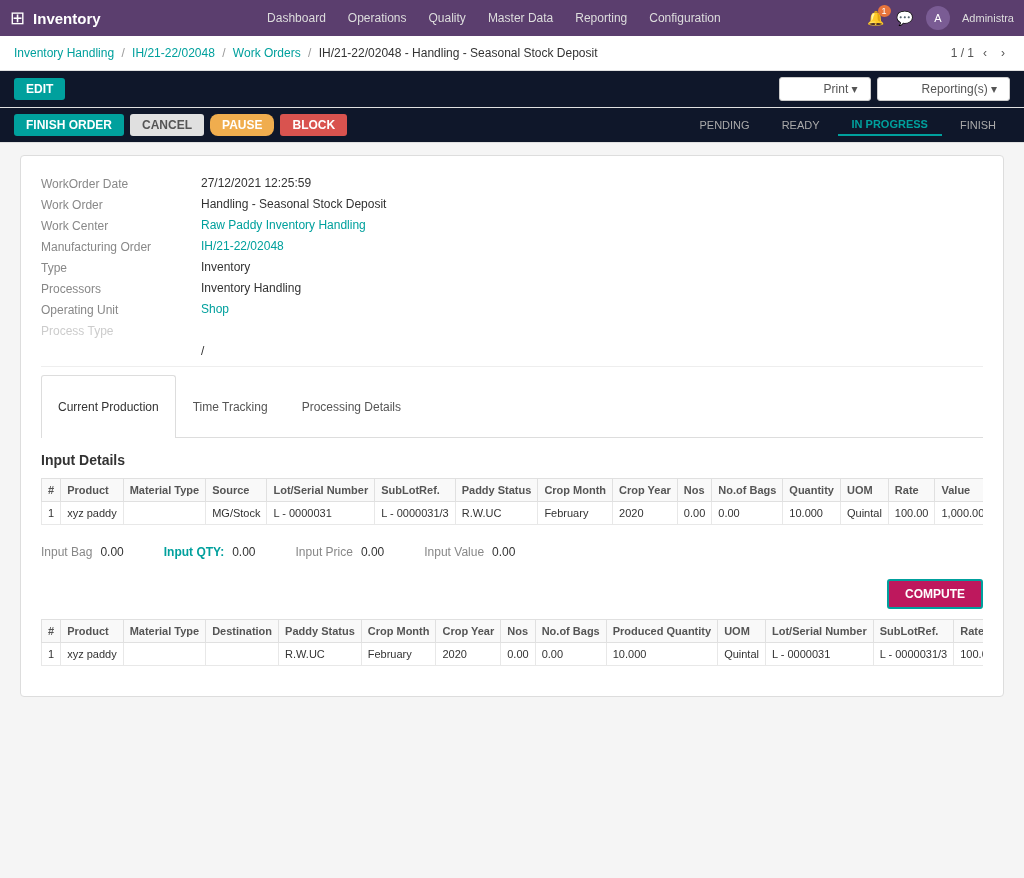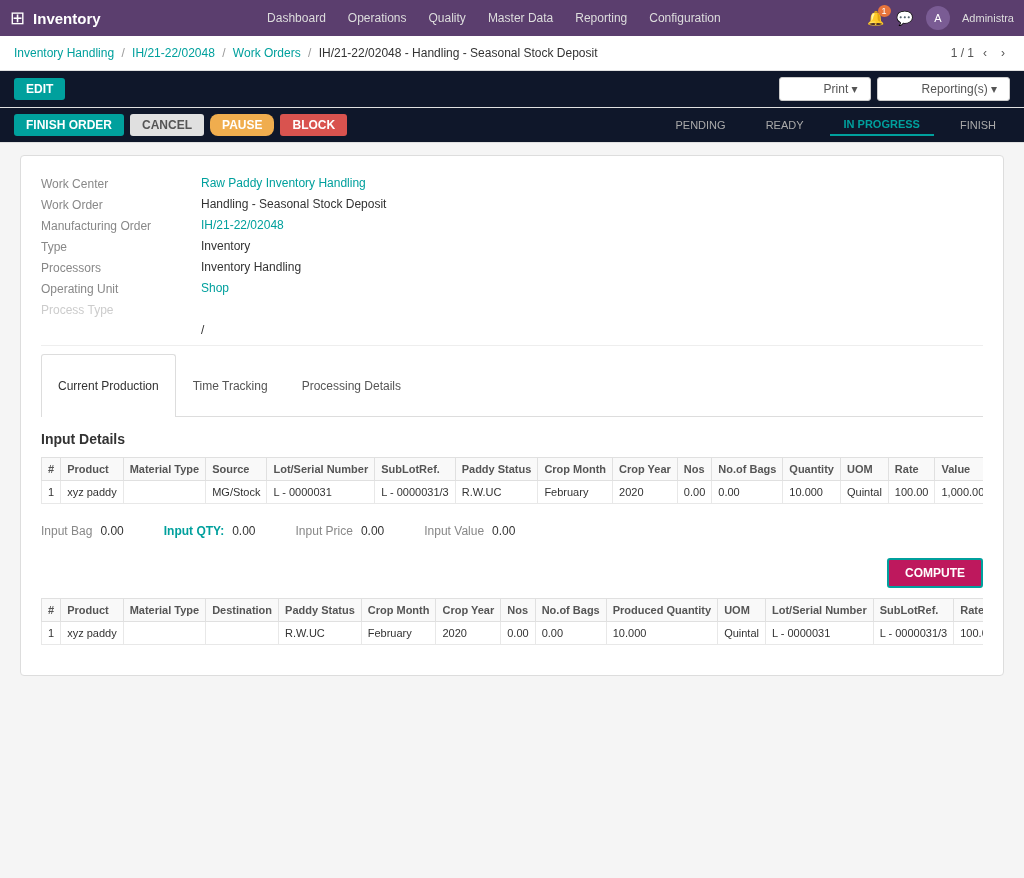--- a/index.html
+++ b/index.html
@@ -55,21 +55,21 @@
     .btn-pause { background: #f0ad4e; color: white; border-radius: 8px; }
     .btn-block { background: #d9534f; color: white; }
     .btn-print { background: white; color: #555; border: 1px solid #ccc; font-weight: normal; padding-left: 44px; }
     .btn-compute { background: #be185d; color: white; padding: 6px 16px; font-size: 12px; border: 2px solid #00a09d; }
     .action-spacer { flex: 1; }
 
     
     .status-bar {
       display: flex;
       align-items: center;
-      gap: 12px;
+      gap: 4px;
     }
     .status-step { padding: 4px 14px; font-size: 11px; color: #aaa; cursor: pointer; }
     .status-step.active { color: #00a09d; font-weight: bold; border-bottom: 2px solid #00a09d; }
 
     
     .main-content { padding: 12px 20px; }
 
     
     .form-card {
       background: white;
@@ -186,26 +186,30 @@
     <span class="status-step">READY</span>
     <span class="status-step active">IN PROGRESS</span>
     <span class="status-step">FINISH</span>
   </div>
 </div>
 
 <div class="main-content">
 
   <div class="form-card">
     <div class="form-row">
+      <div class="form-label">WorkOrder Date</div>
+      <div class="form-value">27/12/2021 12:25:59</div>
+    </div>
+    <div class="form-row">
+      <div class="form-label">Work Order</div>
+      <div class="form-value">Handling - Seasonal Stock Deposit</div>
+    </div>
+    <div class="form-row">
       <div class="form-label">Work Center</div>
       <div class="form-value link">Raw Paddy Inventory Handling</div>
-    </div>
-    <div class="form-row">
-      <div class="form-label">Work Order</div>
-      <div class="form-value">Handling - Seasonal Stock Deposit</div>
     </div>
     <div class="form-row">
       <div class="form-label">Manufacturing Order</div>
       <div class="form-value link">IH/21-22/02048</div>
     </div>
     <div class="form-row">
       <div class="form-label">Type</div>
       <div class="form-value">Inventory</div>
     </div>
     <div class="form-row">

